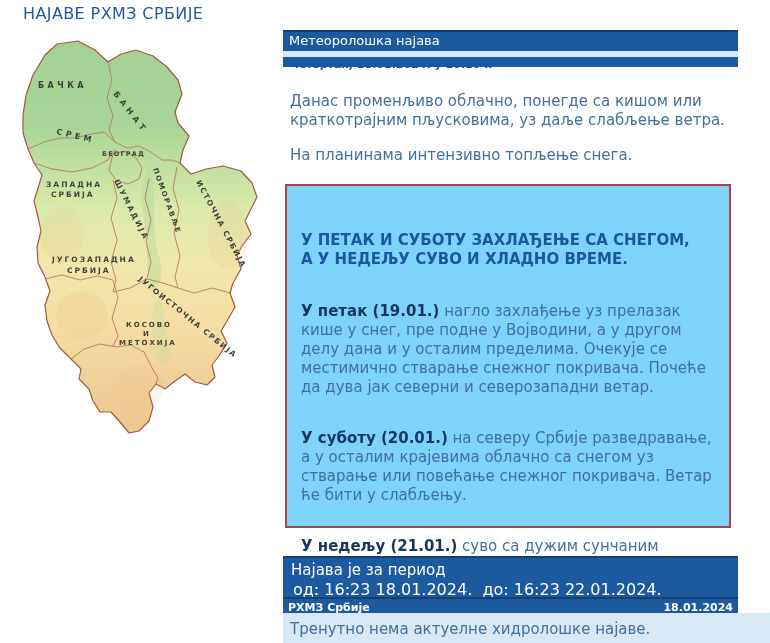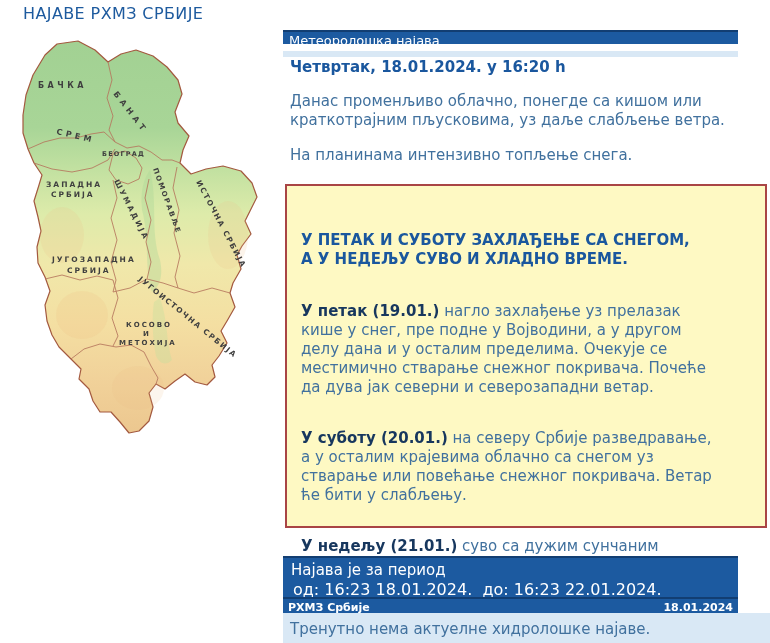--- a/index.html
+++ b/index.html
@@ -9,32 +9,32 @@
     font-family:"DejaVu Sans","Liberation Sans",sans-serif;
   }
   .abs{position:absolute;}
   .page-title{
     left:23px;top:4px;font-size:16px;font-weight:normal;color:#1d5a9e;letter-spacing:.4px;
   }
   
   .blue-bar{
     background:#1c5aa0;border-top:2px solid #123e72;color:#ffffff;box-sizing:border-box;
   }
-  .meteo-bar{left:283px;top:30px;width:455px;height:14px;font-size:13px;line-height:18px;padding-left:6px;}
+  .meteo-bar{left:283px;top:30px;width:455px;height:37px;font-size:13px;line-height:18px;padding-left:6px;}
   .light-strip{left:283px;top:51px;width:455px;height:6px;background:#d9e8f5;}
   .date-heading{
-    left:290px;top:58px;width:448px;font-size:15px;font-weight:bold;color:#1a579e;
+    left:290px;top:58px;width:448px;font-size:11px;font-weight:bold;color:#1a579e;
   }
   .body-text{color:#41719e;font-size:15px;line-height:19px;white-space:pre-line;}
   .intro-1{left:290px;top:92px;width:452px;}
   .intro-2{left:290px;top:146px;width:452px;}
   
   .warning-box{
-    left:285px;top:184px;width:482px;height:344px;box-sizing:border-box;
-    border:2px solid #a94545;background:#fef9c3;
+    left:285px;top:184px;width:446px;height:344px;box-sizing:border-box;
+    border:2px solid #a94545;background:#7dd3fc;
     padding:45px 16px 0 14px;
   }
   .warning-headline{
     color:#1a579e;font-weight:bold;font-size:15px;line-height:19px;white-space:pre-line;
     margin:0 0 14px 0;
   }
   .forecast-item{margin:0 0 13px 0;white-space:pre-line;}
   .forecast-item .lead{color:#17375e;font-weight:bold;}
   
   .period-bar{left:283px;top:548px;width:455px;height:42px;margin-top:8px;}

